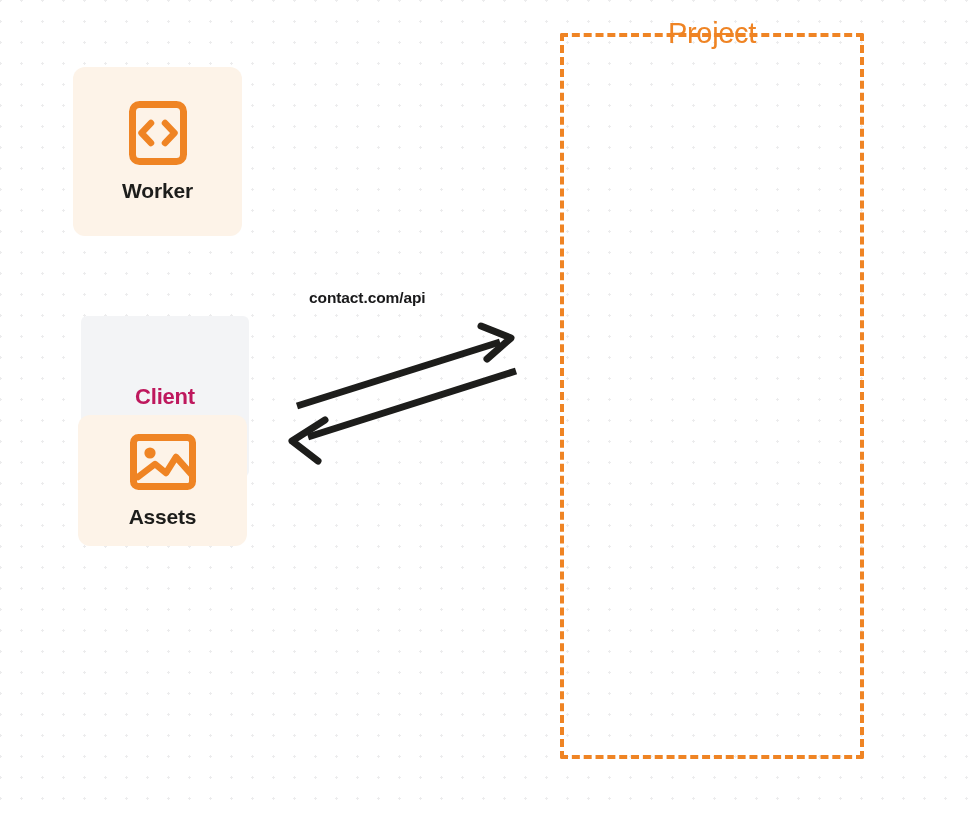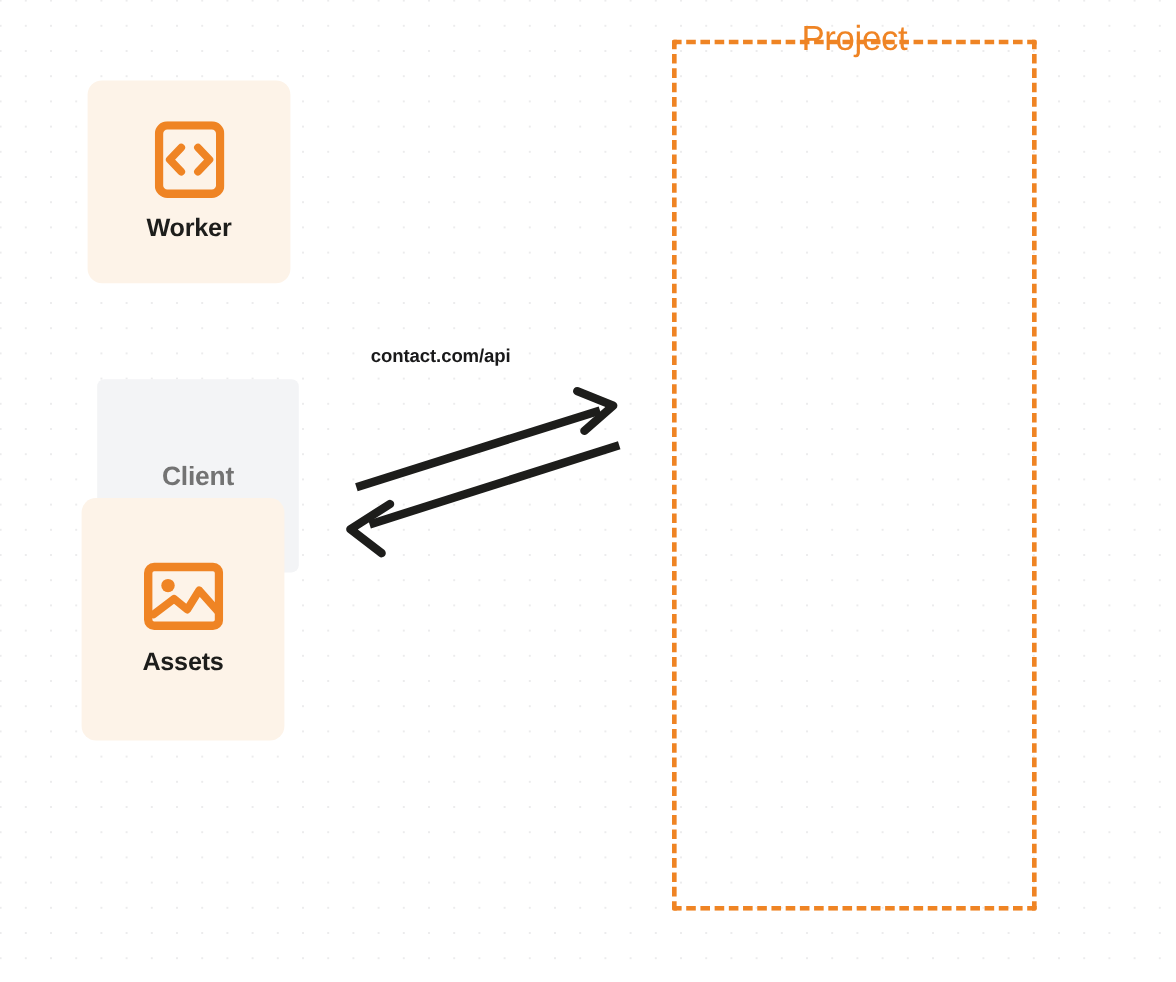--- a/index.html
+++ b/index.html
@@ -33,21 +33,21 @@
     height: 161px;
     background: #f3f4f6;
     border-radius: 6px;
     display: flex;
     align-items: center;
     justify-content: center;
   }
   .client-label {
     font-size: 22px;
     font-weight: 700;
-    color: #737373;
+    color: #be185d;
     letter-spacing: -0.2px;
   }
 
   
   .arrows-svg {
     position: absolute;
     left: 0;
     top: 0;
     width: 980px;
     height: 818px;
@@ -104,24 +104,24 @@
     align-items: center;
     justify-content: center;
   }
   .card-worker {
     left: 73px;
     top: 67px;
     width: 169px;
     height: 169px;
   }
   .card-assets {
-    left: 68px;
+    left: 78px;
     top: 415px;
     width: 169px;
-    height: 202px;
+    height: 131px;
   }
   .service-icon {
     display: block;
     margin-bottom: 14px;
   }
   .service-label {
     font-size: 21px;
     font-weight: 700;
     color: #1d1d1b;
     letter-spacing: -0.2px;

